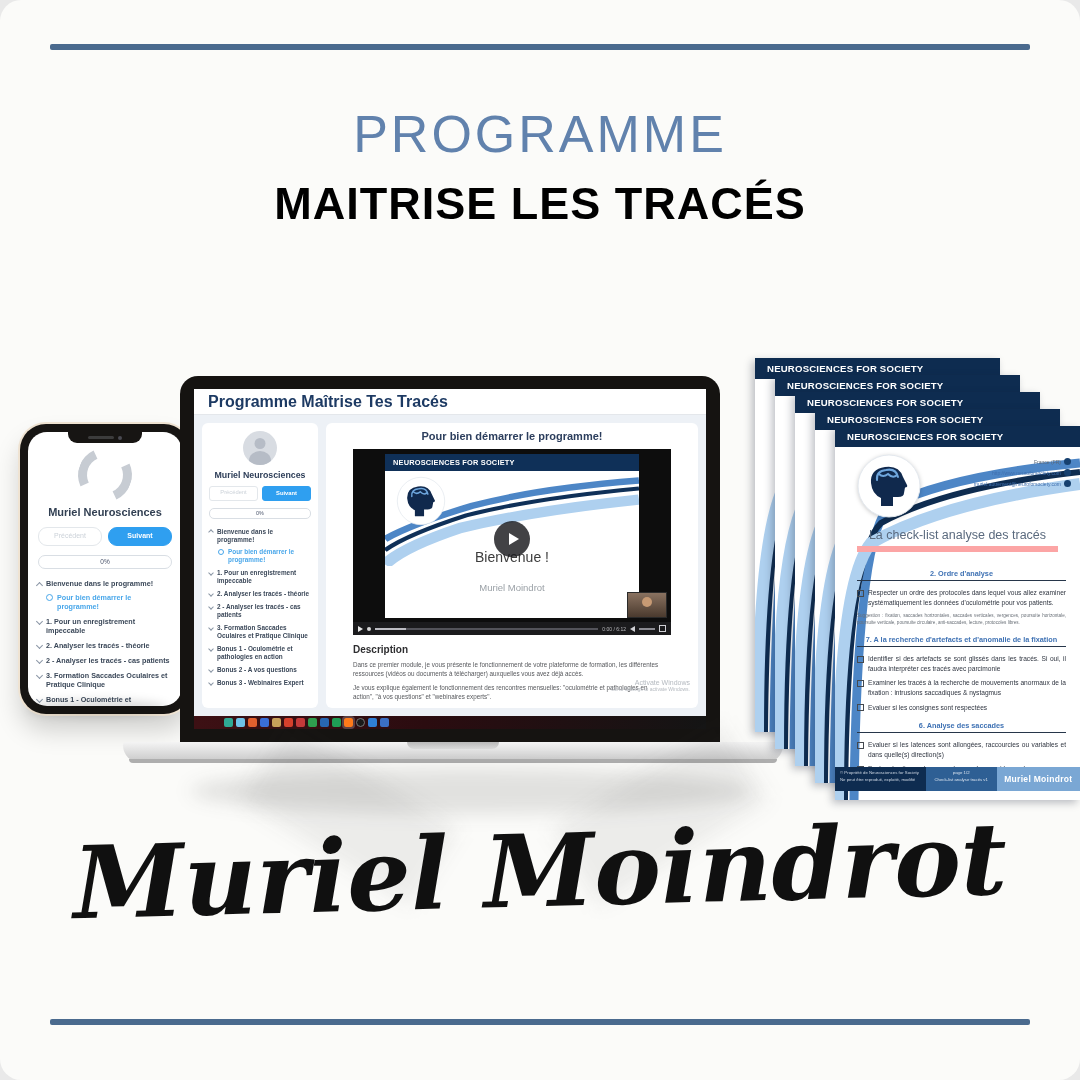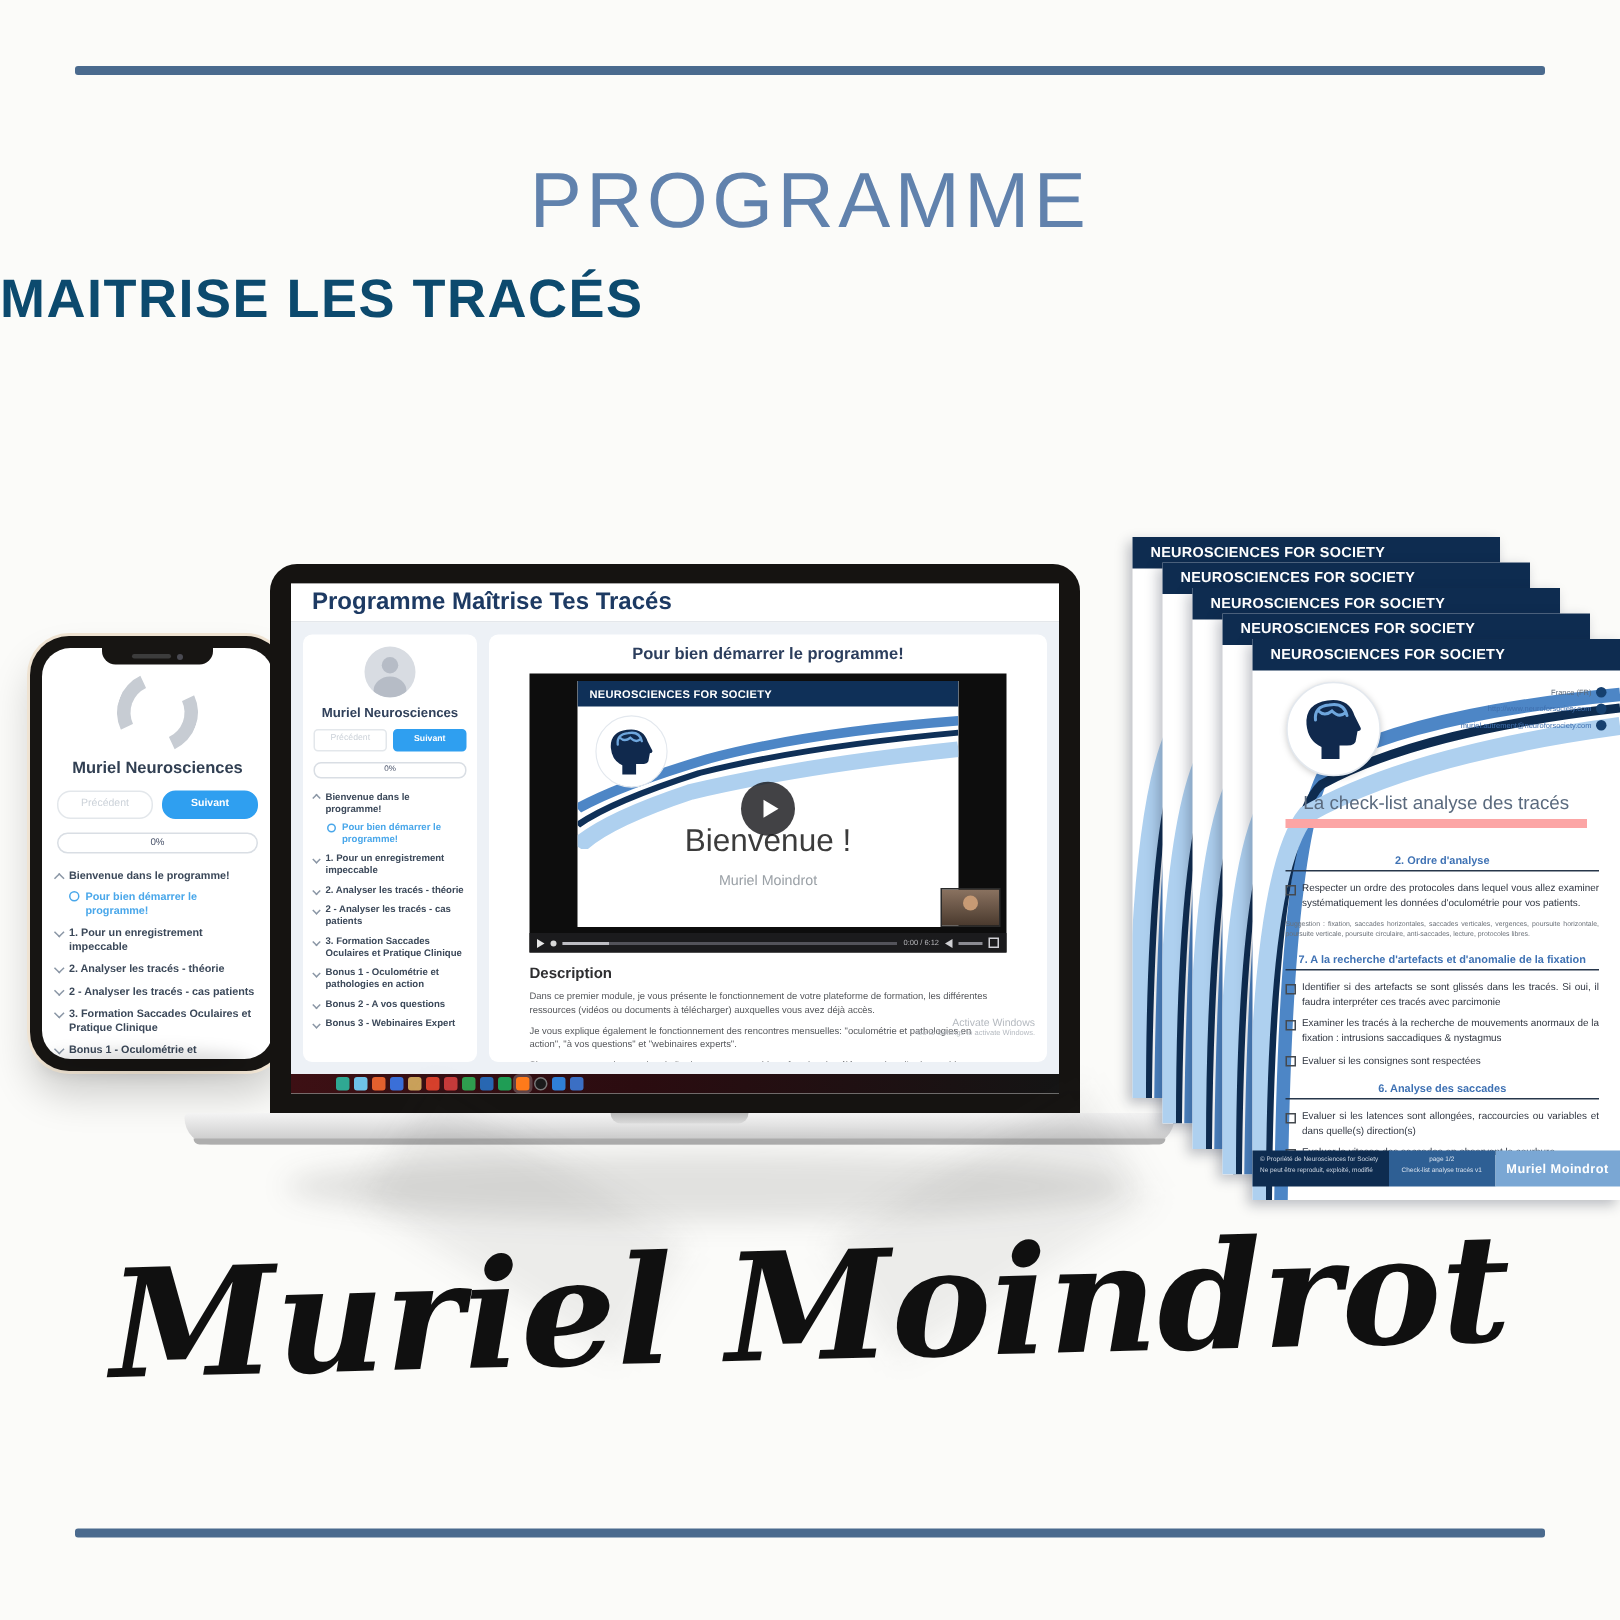--- a/index.html
+++ b/index.html
@@ -1,23 +1,23 @@
 <!DOCTYPE html>
 <html><head>
 <meta charset="utf-8">
 <style>
   html,body{margin:0;padding:0;background:#e9e9e9;}
   .canvas{position:relative;width:1080px;height:1080px;background:#fbfbf9;overflow:hidden;
-          font-family:"Liberation Sans",sans-serif;margin:0 auto;}
+          font-family:"Liberation Sans",sans-serif;margin:0 auto;border-radius:21px;}
   .rule{position:absolute;left:50px;width:980px;height:6px;background:#4a6a8e;border-radius:2px;}
   .rule-top{top:44px;} .rule-bottom{top:1019px;}
   .kicker{position:absolute;top:104px;left:0;width:100%;text-align:center;font-size:52px;
           letter-spacing:3px;color:#6182ad;font-weight:400;}
-  .big-title{position:absolute;top:178px;left:0;width:100%;text-align:left;font-size:36px;
-          letter-spacing:1px;color:#0c4a6e;font-weight:800;}
+  .big-title{position:absolute;top:178px;left:0;width:100%;text-align:center;font-size:45px;
+          letter-spacing:1px;color:#000000;font-weight:800;}
   .signature{position:absolute;top:812px;left:0;width:100%;text-align:center;
           font-family:"DejaVu Serif",serif;font-style:italic;font-weight:700;font-size:100px;
           color:#101010;transform:rotate(-1.5deg);}
 
   
   .phone{position:absolute;left:20px;top:424px;width:154px;height:274px;background:#171513;
          border-radius:26px;padding:8px;box-shadow:0 0 0 2px #efe3d2,0 16px 26px rgba(0,0,0,.18);}
   .phone-screen{width:100%;height:100%;background:#fff;border-radius:19px;position:relative;overflow:hidden;}
   .notch{position:absolute;top:0;left:50%;transform:translateX(-50%);width:74px;height:11px;
          background:#171513;border-radius:0 0 9px 9px;display:flex;align-items:center;justify-content:center;gap:4px;}
@@ -69,21 +69,21 @@
   .smenu .obul{width:4px;height:4px;}
   .main-card{flex:1;background:#fff;border-radius:6px;padding-top:7px;display:flex;flex-direction:column;
         overflow:hidden;position:relative;}
   .lesson-title{text-align:center;font-size:11px;font-weight:700;color:#2c3e5d;}
   .video{margin:7px auto 0;width:318px;height:186px;background:#0d0d0d;position:relative;flex-shrink:0;}
   .slide{position:absolute;left:32px;right:32px;top:5px;bottom:17px;background:#fff;overflow:hidden;}
   .slide-header{height:17px;background:#0f3058;color:#fff;font-size:7.4px;font-weight:700;
         letter-spacing:.2px;line-height:17px;padding-left:8px;white-space:nowrap;}
   .slide-swoosh{position:absolute;top:17px;left:0;width:100%;height:95px;}
   .slide-logo{position:absolute;top:21px;left:10px;width:52px;height:52px;}
-  .slide-title{position:absolute;top:95px;left:0;width:100%;text-align:center;font-size:21px;color:#3c3c3c;}
+  .slide-title{position:absolute;top:95px;left:0;width:100%;text-align:center;font-size:14px;color:#3c3c3c;}
   .slide-presenter{position:absolute;top:128px;left:0;width:100%;text-align:center;font-size:9.5px;color:#9aa0a6;}
   .play-btn{position:absolute;left:50%;top:50%;transform:translate(-50%,-58%);width:36px;height:36px;
         border-radius:50%;background:rgba(25,25,28,.82);display:flex;align-items:center;justify-content:center;}
   .tri{width:0;height:0;border-left:10px solid #fff;border-top:6px solid transparent;
         border-bottom:6px solid transparent;margin-left:3px;}
   .webcam{position:absolute;right:4px;bottom:17px;width:38px;height:24px;border:1px solid #2a2a2a;
         background:linear-gradient(#8a7260,#4a3a2e);overflow:hidden;}
   .webcam::before{content:"";display:block;width:10px;height:10px;border-radius:50%;background:#c79a74;margin:4px auto 0;}
   .vctrl{position:absolute;bottom:0;left:0;right:0;height:13px;background:#1b1b1d;display:flex;
         align-items:center;padding:0 5px;gap:4px;}

